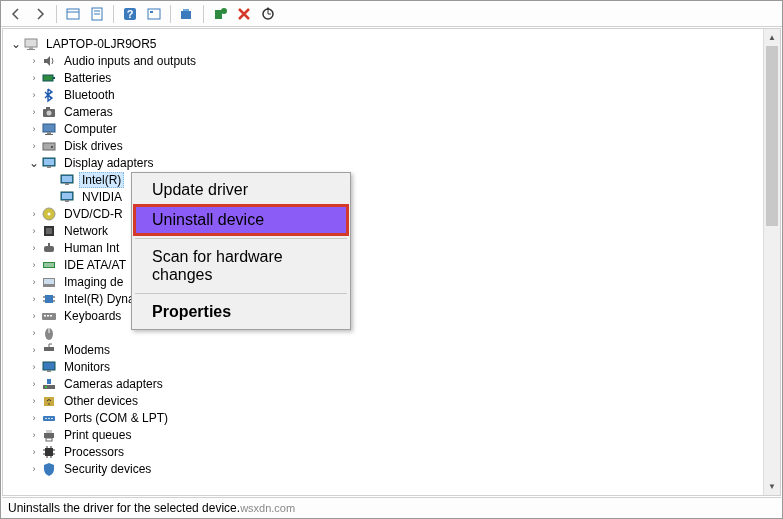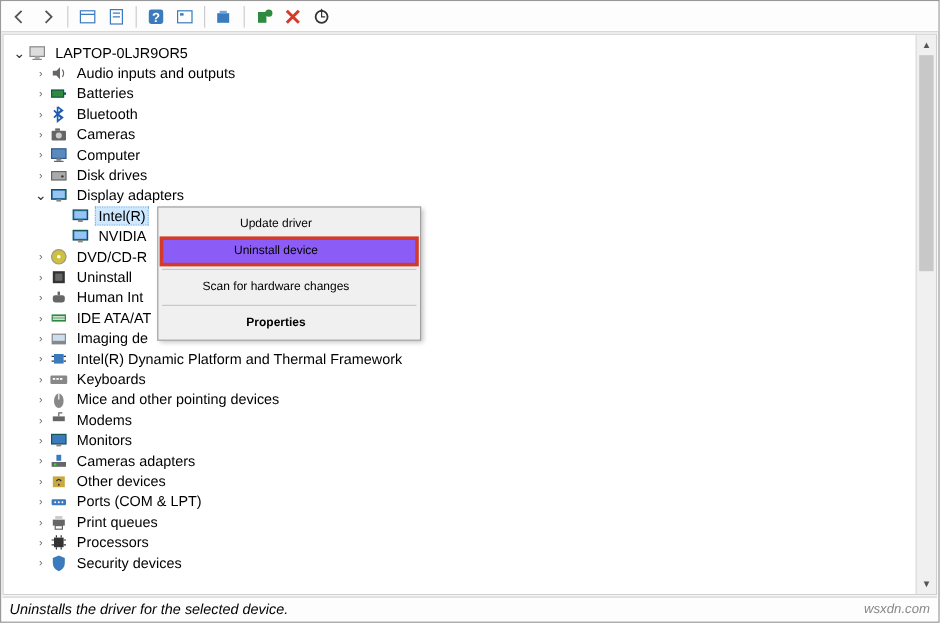--- a/index.html
+++ b/index.html
@@ -75,42 +75,39 @@
   .context-menu {
     position: absolute;
     background: #f0f0f0;
     border: 1px solid #a0a0a0;
     box-shadow: 2px 2px 4px rgba(0,0,0,0.25);
     padding: 2px;
     z-index: 10;
   }
   .cm-item {
     padding: 6px 40px 6px 18px;
-    font-size: 10px;
+    font-size: 16px;
     cursor: default;
-    text-align: center;
   }
   .cm-item.highlight {
     background: #8b5cf6;
     outline: 3px solid #d43a2a;
     outline-offset: -2px;
     position: relative;
   }
   .cm-item.bold { font-weight: 700; }
   .cm-sep { height: 1px; background: #c8c8c8; margin: 3px 1px; }
   .statusbar {
     position: absolute;
     left: 1px; right: 1px; bottom: 1px; height: 20px;
     border-top: 1px solid #d0d0d0;
     display: flex; align-items: center;
     padding: 0 6px;
     font-size: 12px;
     background: #fdfdfd;
-    justify-content: space-between;
-    font-style: italic;
   }
   .watermark { color: #888; font-size: 11px; }
 </style>
 </head>
 <body>
 
 <div class="toolbar">
   <div class="tb-btn">
       <svg viewBox="0 0 16 16">
         <path d="M10 3 L5 8 L10 13" fill="none" stroke="#555" stroke-width="1.5"></path>
@@ -295,21 +292,21 @@
           <span class="label">DVD/CD-R</span>
         </div>
         <div class="node d1">
           <span class="twisty">›</span>
           <span class="nicon">
             <svg viewBox="0 0 16 16">
               <rect x="3" y="3" width="10" height="10" fill="#333"></rect>
               <rect x="5" y="5" width="6" height="6" fill="#666"></rect>
             </svg>
           </span>
-          <span class="label">Uninstall</span>
+          <span class="label">Network</span>
         </div>
         <div class="node d1">
           <span class="twisty">›</span>
           <span class="nicon">
             <svg viewBox="0 0 16 16">
               <rect x="3" y="6" width="10" height="6" rx="2" fill="#666"></rect>
               <rect x="7" y="3" width="2" height="3" fill="#666"></rect>
             </svg>
           </span>
           <span class="label">Human Int</span>
@@ -361,21 +358,20 @@
           <span class="label">Keyboards</span>
         </div>
         <div class="node d1">
           <span class="twisty">›</span>
           <span class="nicon">
             <svg viewBox="0 0 16 16">
               <ellipse cx="8" cy="9" rx="4" ry="6" fill="#888"></ellipse>
               <line x1="8" y1="3" x2="8" y2="8" stroke="#fff"></line>
             </svg>
           </span>
-          <span class="label">Mice and other pointing devices</span>
         </div>
         <div class="node d1">
           <span class="twisty">›</span>
           <span class="nicon">
             <svg viewBox="0 0 16 16">
               <rect x="3" y="5" width="10" height="4" fill="#666"></rect>
               <path d="M8 5 L8 2 L11 2" fill="none" stroke="#666"></path>
             </svg>
           </span>
           <span class="label">Modems</span>

